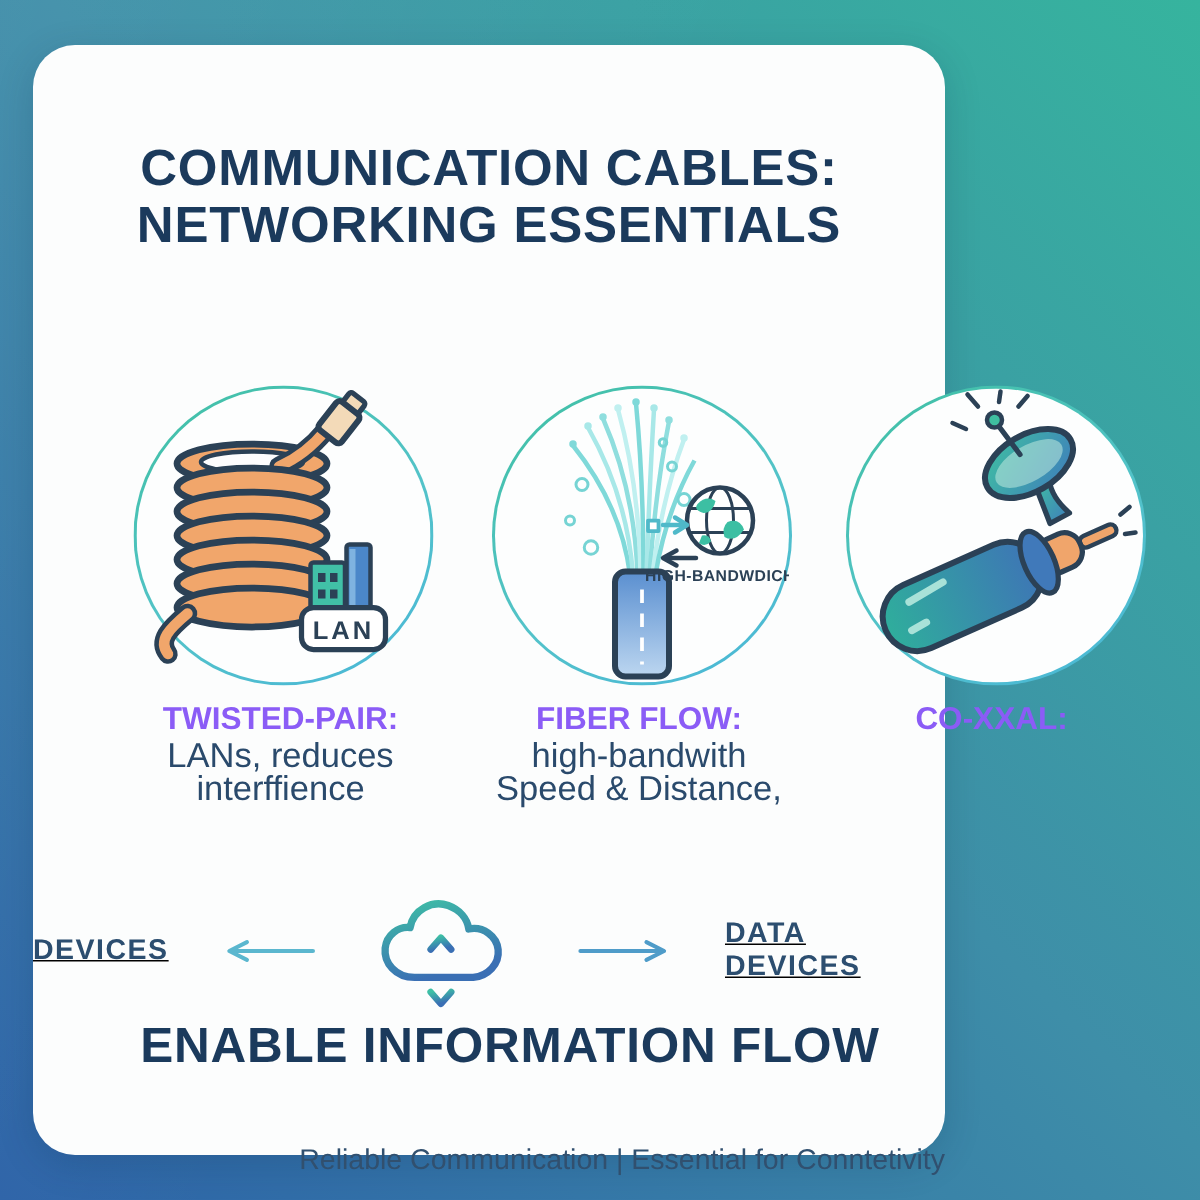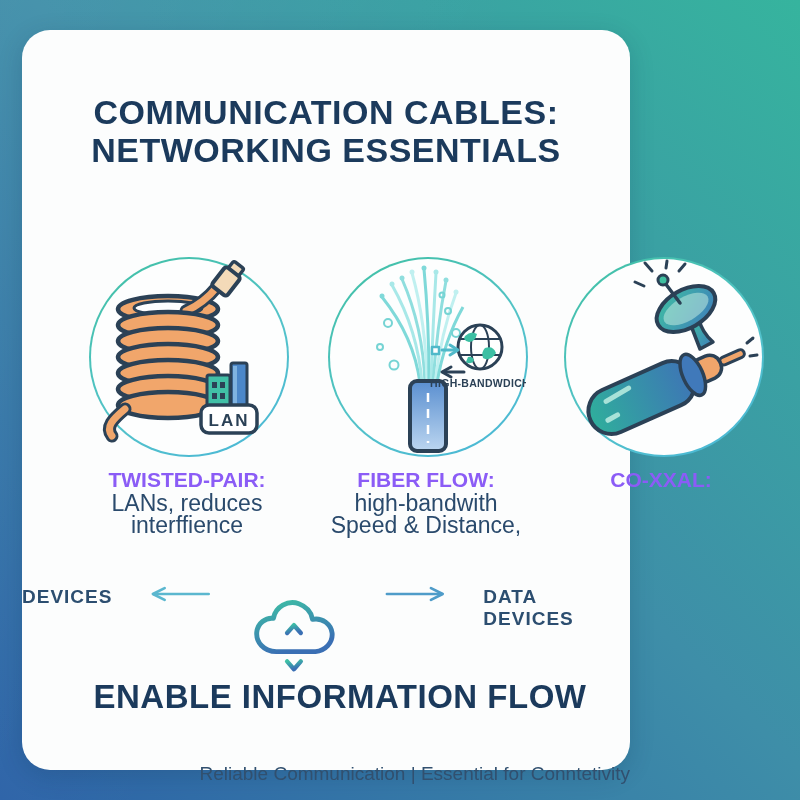--- a/index.html
+++ b/index.html
@@ -29,21 +29,21 @@
                linear-gradient(150deg,#3fc0a2 0%,#53c3c9 55%,#49b6d8 100%) border-box;
   }
   .circle svg{display:block;width:100%;height:100%;}
   .c1{left:67px;} .c2{left:306px;} .c3{left:542px;}
   .caption{position:absolute;top:438px;text-align:center;}
   .cap1{left:55px;width:220px;} .cap2{left:289px;width:230px;} .cap3{left:504px;width:270px;}
   .caption .head{color:#8b5cf6;font-weight:800;font-size:21px;line-height:24px;}
   .caption .desc{color:#2a4a6c;font-size:23px;line-height:22px;}
   .flow{
     position:absolute;top:556px;left:0;right:0;height:96px;
-    display:flex;justify-content:center;align-items:flex-start;gap:36px;
+    display:flex;justify-content:center;align-items:center;gap:36px;text-decoration:underline;
   }
   .flow .flabel{color:#2c4e70;font-weight:600;font-size:19px;letter-spacing:1px;}
   .headline{
     position:absolute;top:648px;left:0;right:0;text-align:center;
     color:#1b3a5c;font-weight:800;font-size:33px;letter-spacing:0.5px;margin-left:28px;
   }
   .footer{
     position:absolute;top:733px;left:0;right:0;text-align:right;
     color:#31506f;font-size:19px;font-weight:500;
   }

